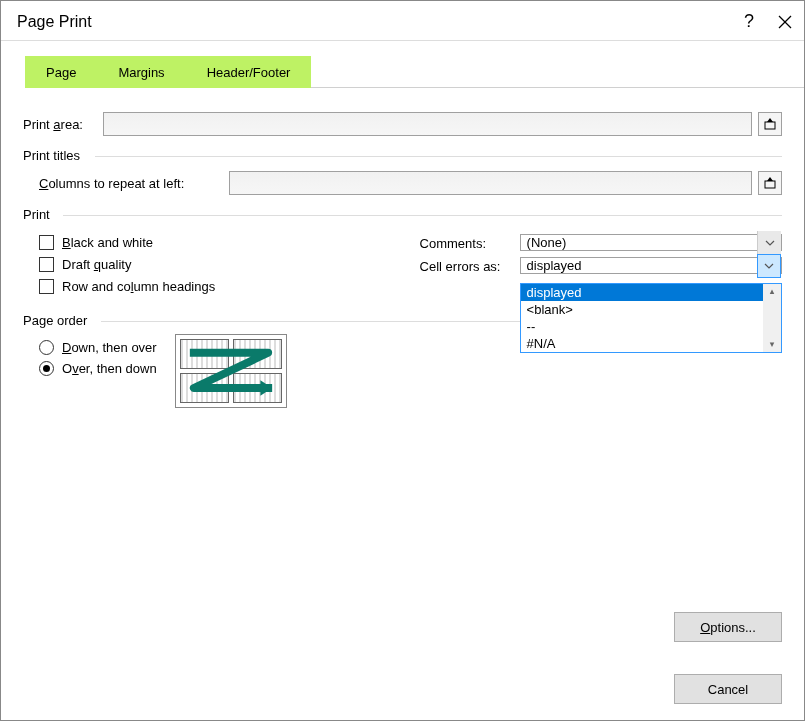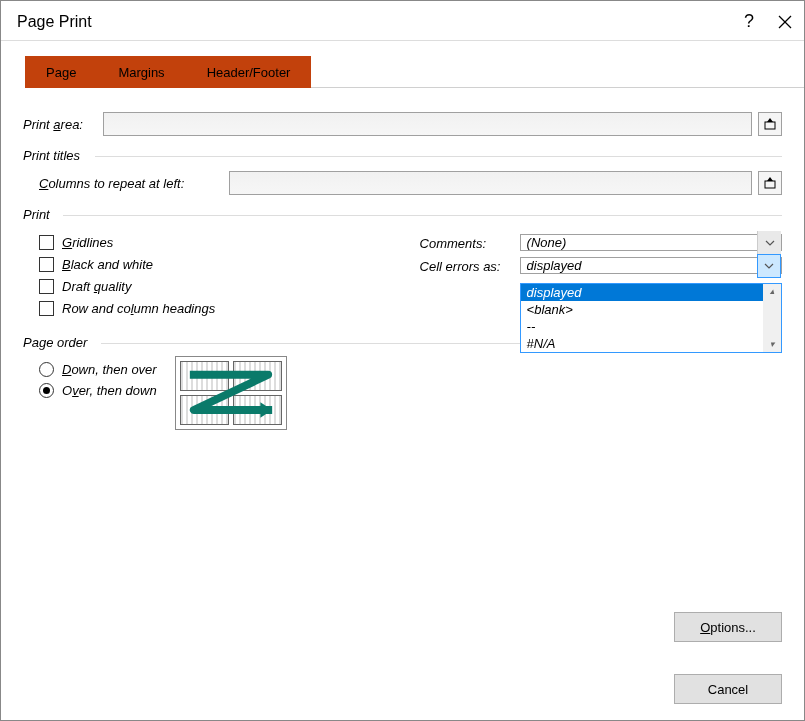--- a/index.html
+++ b/index.html
@@ -3,23 +3,23 @@
 <meta charset="utf-8">
 <style>
 * { box-sizing: border-box; margin: 0; padding: 0; font-family: "Segoe UI", Tahoma, sans-serif; font-size: 13px; }
 body { background: #fff; width: 805px; height: 721px; position: relative; border: 1px solid #888; }
 .titlebar { display: flex; align-items: center; padding: 10px 12px 8px 16px; border-bottom: 1px solid #ddd; }
 .titlebar .title { font-size: 16px; }
 .titlebar .spacer { flex: 1; }
 .titlebar .help { font-size: 18px; margin-right: 24px; cursor: pointer; }
 .titlebar .close { font-size: 16px; cursor: pointer; width: 14px; height: 14px; }
 .tabs { display: flex; margin: 14px 0 0 24px; border-bottom: 1px solid #d0d0d0; }
-.tab { padding: 8px 20px; background: #c2410c; border: 1px solid transparent; border-bottom: none; cursor: pointer; position: relative; top: 1px;}
+.tab { padding: 8px 20px; background: #bef264; border: 1px solid transparent; border-bottom: none; cursor: pointer; position: relative; top: 1px;}
 .tab.active { border: 1px solid #d0d0d0; border-bottom: 1px solid #fff; background: #fff; }
-.panel { padding: 16px 22px 0 22px; font-style: italic; }
+.panel { padding: 16px 22px 0 22px; }
 .row { display: flex; align-items: center; margin: 8px 0; }
 .label { min-width: 80px; }
 .input-box { flex: 1; height: 24px; background: linear-gradient(#f1f1f1,#f6f6f6); border: 1px solid #a0a0a0; }
 .range-btn { width: 24px; height: 24px; margin-left: 6px; background: #f5f5f5; border: 1px solid #a0a0a0; display:flex; align-items:center; justify-content:center; cursor:pointer;}
 .range-btn svg { width: 12px; height: 12px; }
 .group { margin-top: 12px; }
 .group-title { position: relative; margin-bottom: 6px; }
 .group-title::after { content:""; position:absolute; left: calc(var(--tw,70px)); right:0; top:50%; border-top:1px solid #ddd; }
 .group-title span { background:#fff; padding-right:8px; position:relative; z-index:1; }
 .indent { margin-left: 16px; }
@@ -100,24 +100,20 @@
       </div>
     </div>
   </div>
 
   <div class="group">
     <div class="group-title" style="--tw:40px"><span>Print</span></div>
     <div class="cols">
       <div class="col-left indent">
         <div class="chk-row">
             <div class="chk"></div>
-            <span><span class="ul-access">G</span><span>ridlines</span></span>
-          </div>
-        <div class="chk-row">
-            <div class="chk"></div>
             <span><span class="ul-access">B</span><span>lack and white</span></span>
           </div>
         <div class="chk-row">
             <div class="chk"></div>
             <span><span>Draft </span><span class="ul-access">q</span><span>uality</span></span>
           </div>
         <div class="chk-row">
             <div class="chk"></div>
             <span><span>Row and co</span><span class="ul-access">l</span><span>umn headings</span></span>
           </div>

